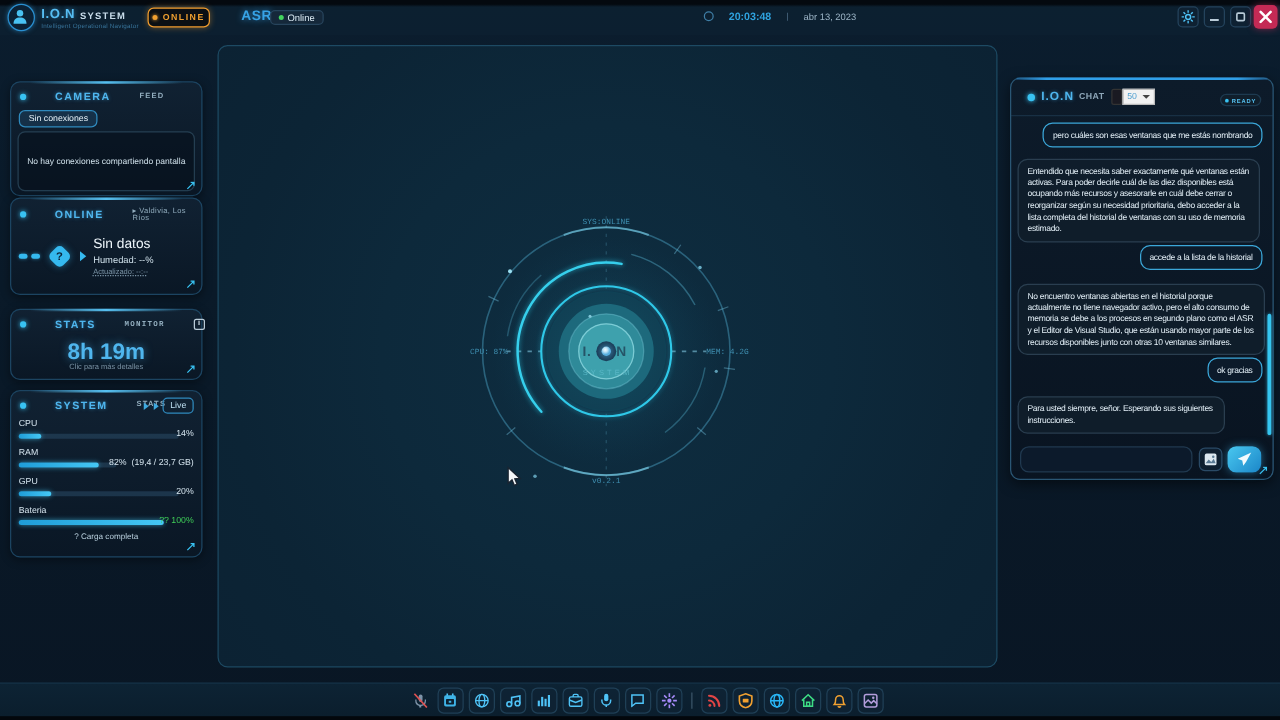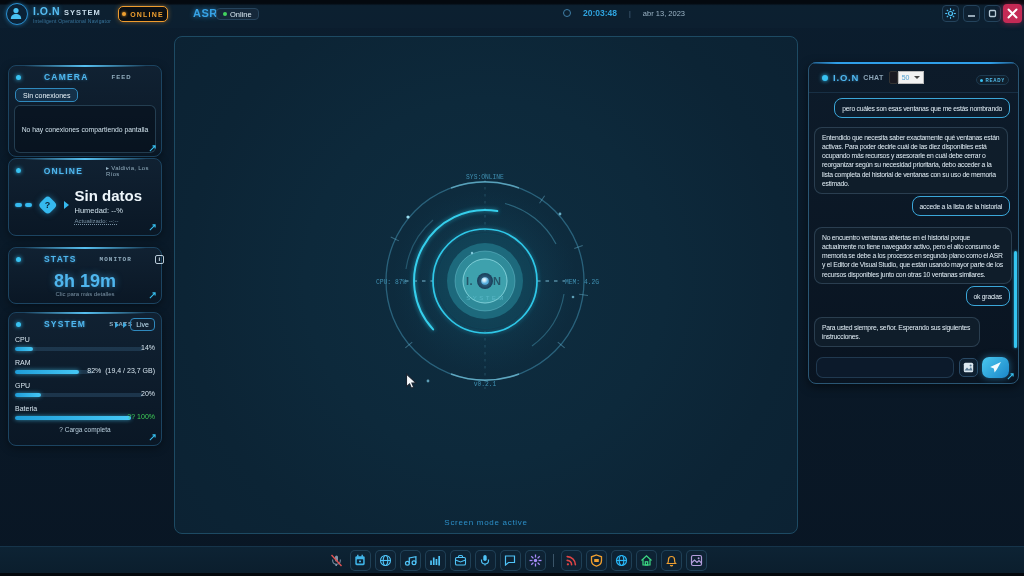--- a/index.html
+++ b/index.html
@@ -39,21 +39,21 @@
 #cam-tab span{font-size:7px;color:#e8f3fa}
 #cam-box{position:absolute;left:5px;top:39px;width:142px;height:48px;border:1px solid rgba(90,140,170,.35);border-radius:6px;background:rgba(7,17,28,.6);display:flex;align-items:center;justify-content:center}
 #cam-box span{font-size:6.8px;color:#cfe0ea}
 
 #clima{top:158px;height:78px}
 #clima-row{position:absolute;left:6px;top:24px;width:142px;height:44px;display:flex;align-items:center}
 .dash{width:7px;height:3.5px;border-radius:2px;background:#35b9ef;margin-right:3px;box-shadow:0 0 3px rgba(53,185,239,.6)}
 #diamond{width:13.5px;height:13.5px;background:#35b9ef;border-radius:4px;transform:rotate(45deg);margin:0 7px 0 6px;display:flex;align-items:center;justify-content:center;box-shadow:0 0 6px rgba(53,185,239,.5)}
 #diamond span{transform:rotate(-45deg);font-size:9px;font-weight:bold;color:#0b2236}
 #clima-tri{width:0;height:0;border-left:5px solid #35b9ef;border-top:4px solid transparent;border-bottom:4px solid transparent;margin:0 6px 0 2px}
-#clima-txt .l1{font-size:15px;font-weight:bold;color:#eef6fb}
+#clima-txt .l1{font-size:11px;font-weight:normal;color:#eef6fb}
 #clima-txt .l2{font-size:7.5px;color:#cfe0ea;margin-top:2px}
 #clima-txt .l3{font-size:6px;color:#7a93a5;margin-top:3px;text-decoration:underline dotted;text-underline-offset:1px}
 
 #uptime{top:247px;height:57px}
 #up-big{position:absolute;left:0;top:23px;width:100%;text-align:center;font-size:18px;font-weight:bold;color:#4fb6ee;text-shadow:0 0 7px rgba(70,180,240,.6)}
 #up-small{position:absolute;left:0;top:43px;width:100%;text-align:center;font-size:6px;color:#7a93a5}
 .ibox{width:9px;height:9px;border:1px solid #b9cbd8;border-radius:2px;color:#d7e5ee;font-size:6px;display:flex;align-items:center;justify-content:center;font-weight:bold}
 .tri{width:0;height:0;border-left:4px solid #3fa9df;border-top:3px solid transparent;border-bottom:3px solid transparent}
 
 #stats{top:312px;height:134px}
@@ -327,21 +327,20 @@
   <circle cx="-57" cy="100" r="1.4" fill="#7fcfe8" opacity=".7"></circle>
   <circle cx="-13" cy="-28" r="1.2" fill="#9adef0" opacity=".8"></circle>
 </g>
 <g font-family="Liberation Mono,monospace" fill="#4397ba" opacity=".92">
   <text x="310" y="142" text-anchor="middle" font-size="6.3">SYS:ONLINE</text>
   <text x="201" y="246.5" font-size="6.3">CPU: 87%</text>
   <text x="390" y="246.5" font-size="6.3">MEM: 4.2G</text>
   <text x="310" y="349" text-anchor="middle" font-size="6.3">v0.2.1</text>
 </g>
 </svg>
-<div id="screenmode">Screen mode active</div>
 </div>
 
 <div id="chat">
     <div class="topline"></div>
 <div id="chathead">
   <div class="pdot" style="width:6px;height:6px"></div>
   <div class="pname" style="margin-left:5px;font-size:9.5px;letter-spacing:.8px">I.O.N</div>
   <div style="margin-left:4px;font-size:7px;color:#8da6b8;font-weight:bold;letter-spacing:.4px">CHAT</div>
   <div id="chatsel">
         <div class="n"></div>

